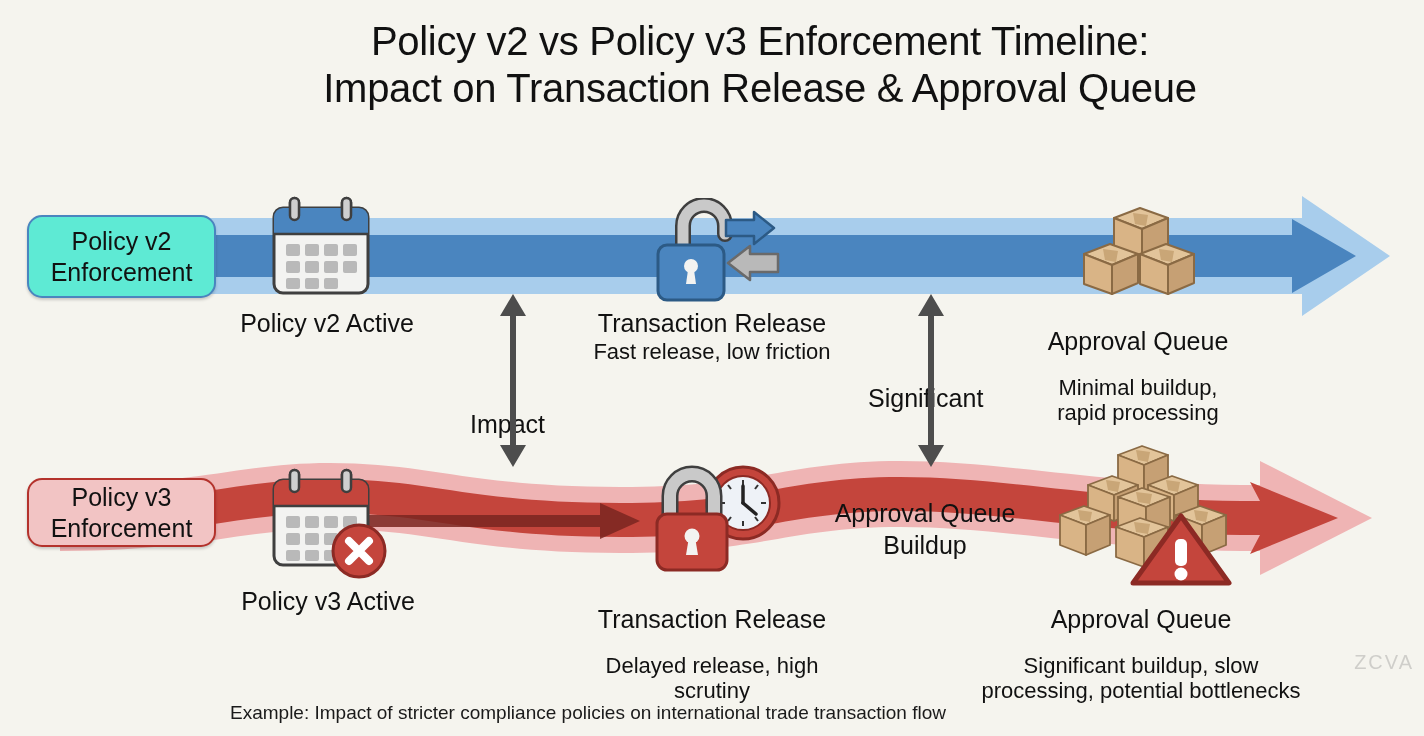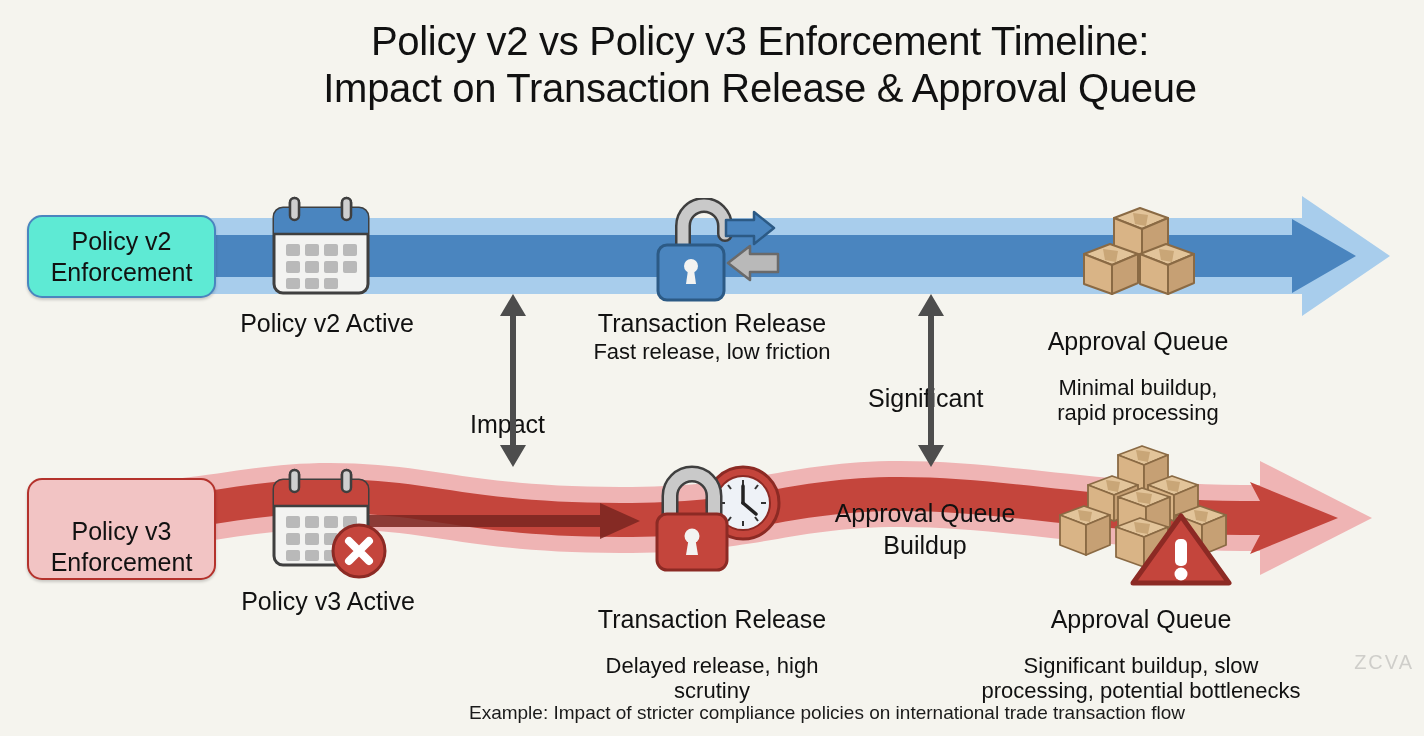--- a/index.html
+++ b/index.html
@@ -71,25 +71,24 @@
     width: 189px;
     height: 83px;
     background: #5eead4;
     border: 2.5px solid #4a85bf;
     box-shadow: 0 2px 3px rgba(0,0,0,0.18);
   }
   .pill-v3 {
     left: 27px;
     top: 478px;
     width: 189px;
-    height: 102px;
+    height: 69px;
     background: #f2c4c4;
     border: 2.5px solid #b4322c;
     box-shadow: 0 2px 3px rgba(0,0,0,0.18);
-    justify-content: flex-end;
   }
   .pill span { display: block; }
 
   
   .icon-wrap {
     position: absolute;
     z-index: 7;
   }
 
   
@@ -132,21 +131,21 @@
     line-height: 32px;
     color: #111111;
   }
 
   
   .footer {
     position: absolute;
     left: 0;
     top: 702px;
     width: 1424px;
-    text-align: center;
+    text-align: left;
     font-size: 19px;
     color: #1a1a1a;
     z-index: 4;
   }
   .footer-inner { padding-left: 230px; }
 
   .watermark {
     position: absolute;
     right: 10px;
     top: 651px;

